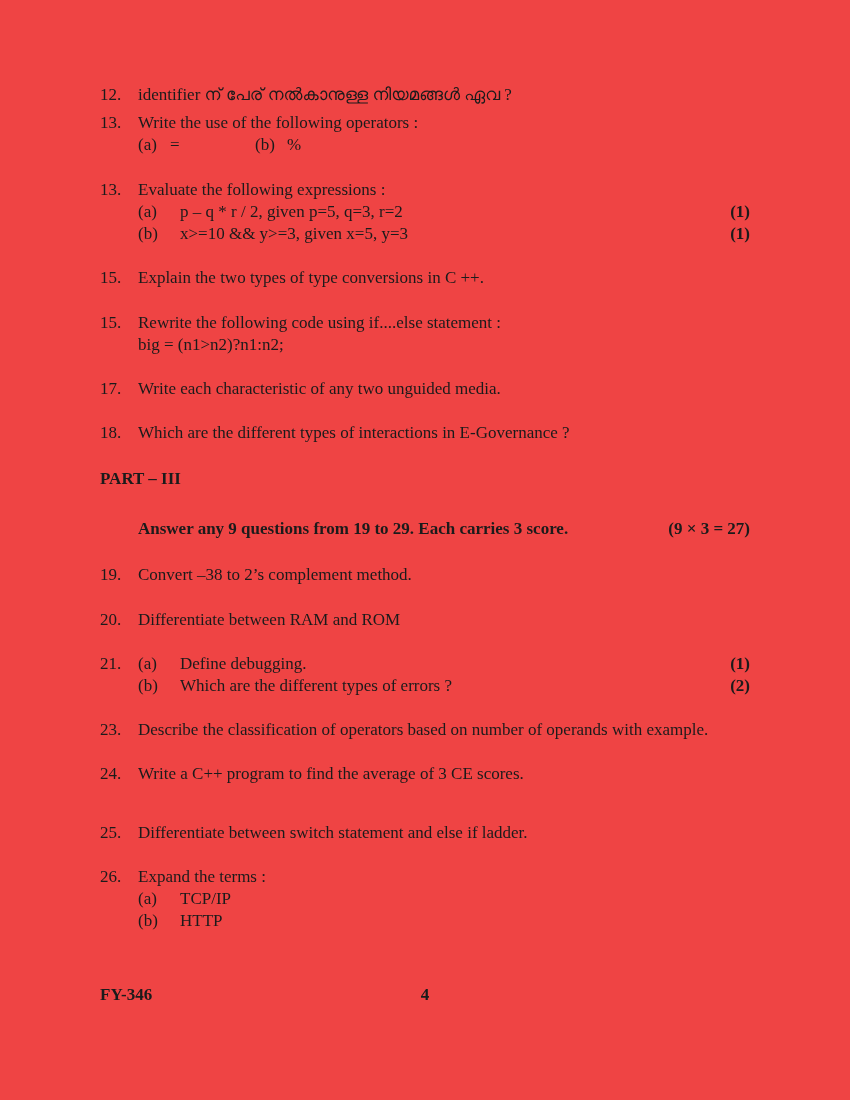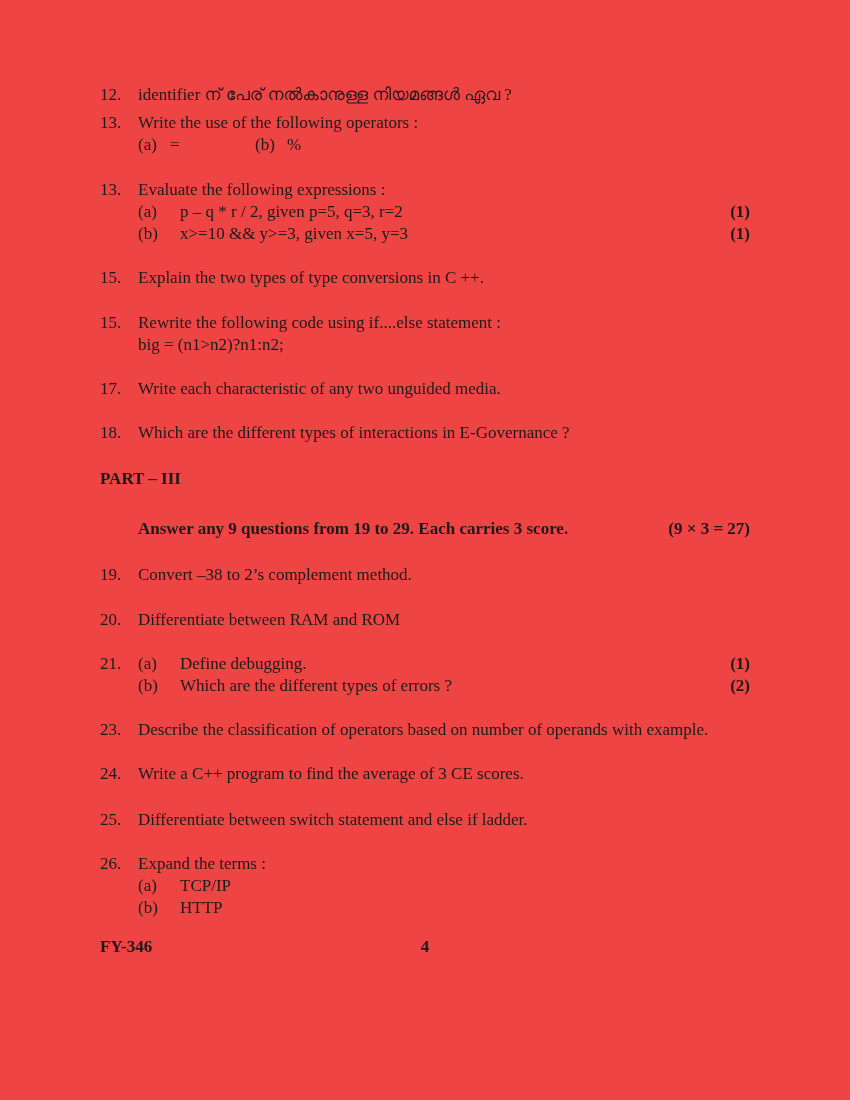--- a/index.html
+++ b/index.html
@@ -38,26 +38,26 @@
     font-weight: bold;
   }
   [data-name="part3-instruction-row"] {
     margin-top: 28px;
     display: flex;
     font-weight: bold;
     padding-left: 38px;
   }
   [data-name="question-19"] { margin-top: 24px; }
   [data-name="question-20"] { margin-top: 23px; }
-  [data-name="question-25"] { margin-top: 24px; }
+  [data-name="question-25"] { margin-top: 37px; }
   .footer {
     position: absolute;
     left: 100px;
     right: 100px;
-    top: 936px;
+    top: 984px;
     font-weight: bold;
   }
   .footer-page {
     position: absolute;
     left: 0;
     right: 0;
     text-align: center;
   }
 </style>
 </head>

